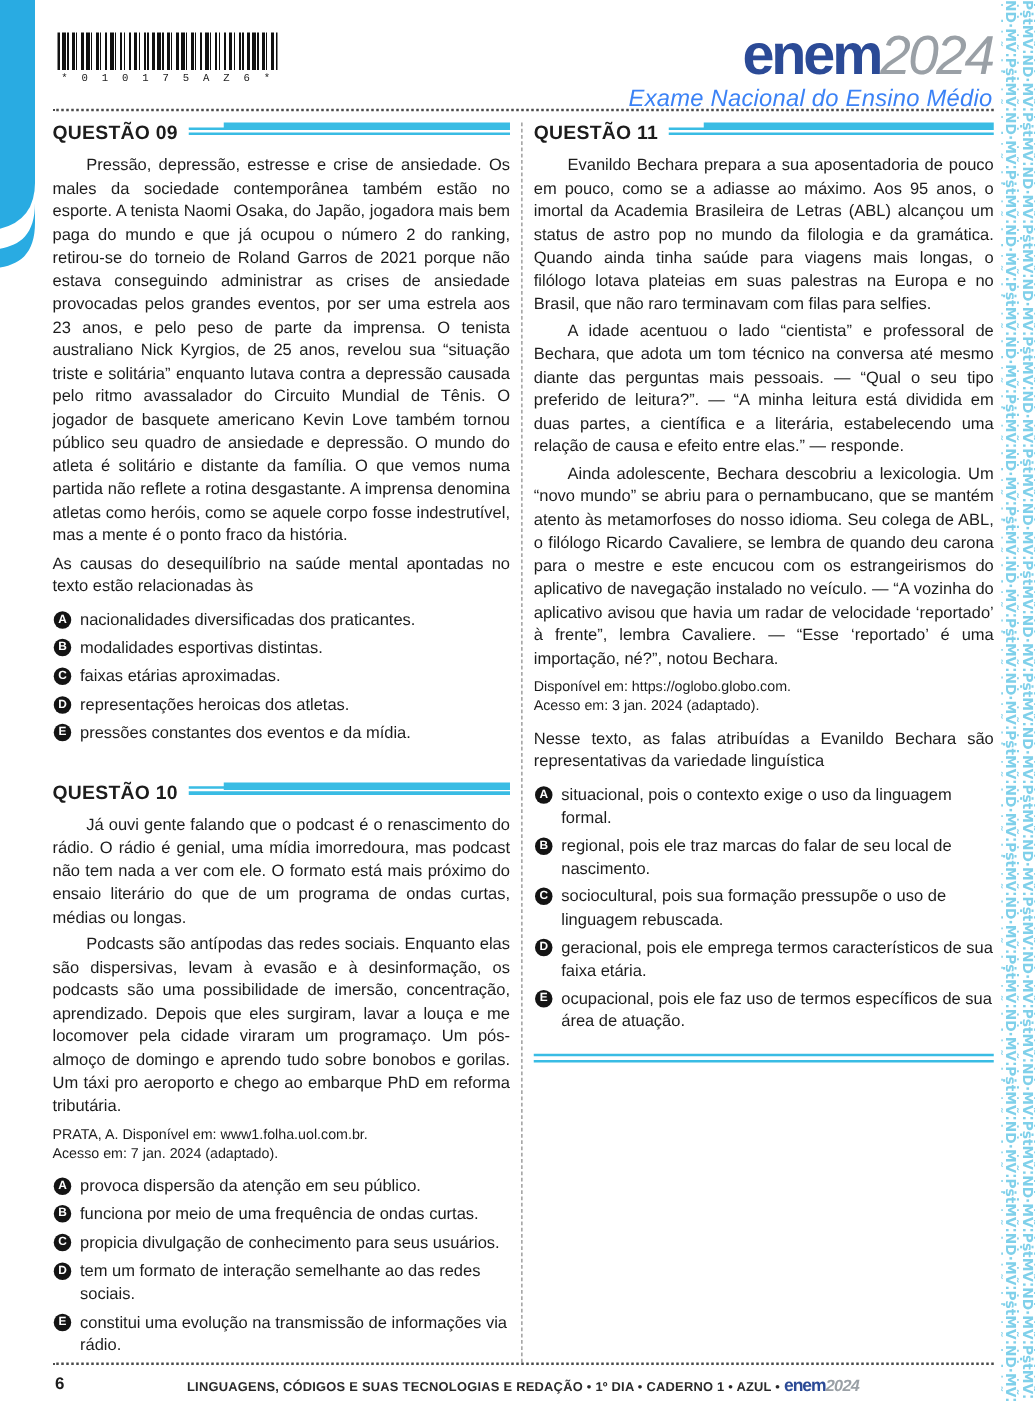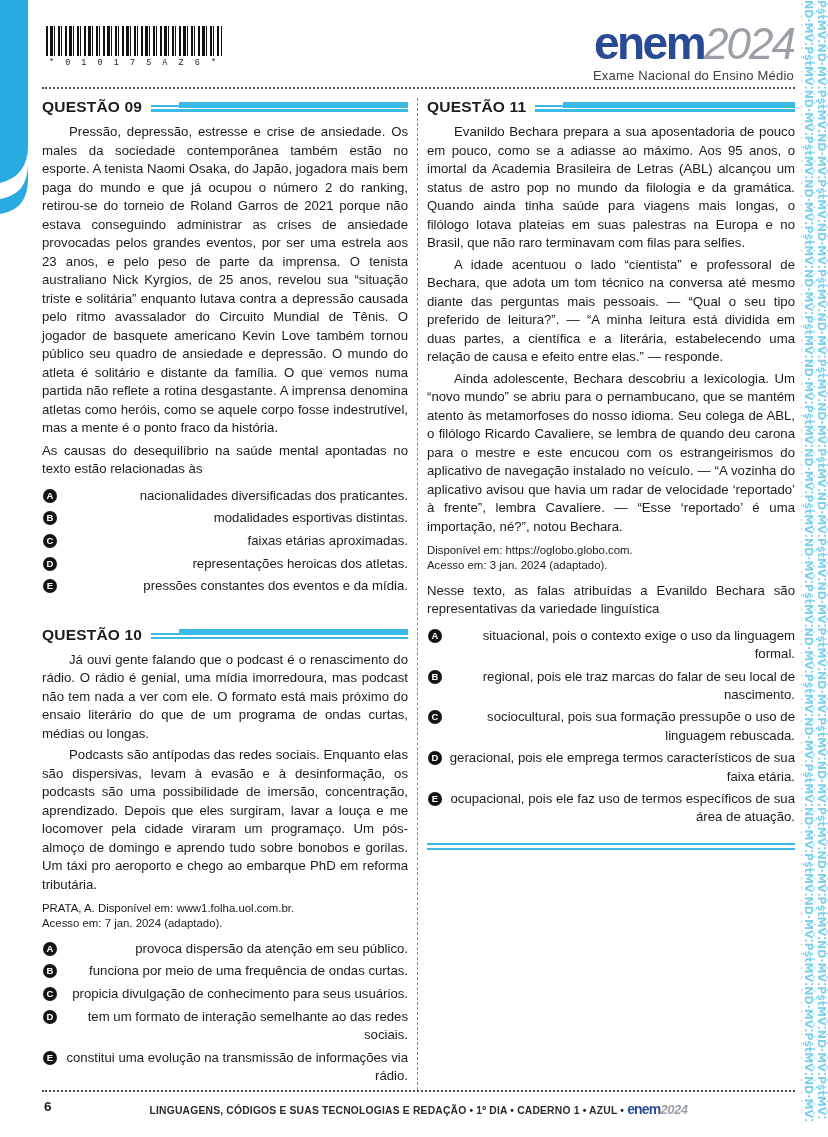--- a/index.html
+++ b/index.html
@@ -18,50 +18,50 @@
   
   .barcode{position:absolute;left:46px;top:26px;width:176px;}
   .barcode-bars{height:30px;background:repeating-linear-gradient(90deg,
       #111 0 2px,#fff 2px 4px,#111 4px 7px,#fff 7px 8px,#111 8px 9px,#fff 9px 12px,
       #111 12px 14px,#fff 14px 15px,#111 15px 16px,#fff 16px 19px);}
   .barcode-text{font-family:"Liberation Mono",monospace;font-size:8.5px;letter-spacing:3px;
                 text-align:center;margin-top:2px;color:#222;white-space:nowrap;}
   .logo{position:absolute;right:34px;top:20px;text-align:right;line-height:1;}
   .logo-enem{font-size:46px;font-weight:bold;letter-spacing:-2.5px;color:#2b4a96;}
   .logo-year{font-size:44px;font-style:italic;font-weight:normal;letter-spacing:-2px;color:#9aa0a6;}
-  .logo-sub{font-size:13px;color:#404040;margin-top:3px;letter-spacing:.2px;}
+  .logo-sub{font-size:19px;color:#3b82f6;margin-top:3px;letter-spacing:.2px;font-style:italic;}
   .header-rule{position:absolute;left:42px;top:87px;width:753px;border-top:2px dotted #4a4a4a;}
 
   
   .content{position:absolute;left:42px;top:94px;width:753px;display:flex;align-items:stretch;}
   .col{width:366px;}
   .col-right{flex:1;}
   .vdivider{border-left:1.5px dashed #8a8a8a;margin:4px 9px 0 9px;}
 
   
   .question + .question{margin-top:30px;}
-  .qheader{display:flex;align-items:center;margin:4px 0 7px;}
+  .qheader{display:flex;align-items:flex-start;margin:4px 0 7px;}
   .qtitle{font-size:15.5px;font-weight:bold;margin:0;white-space:nowrap;letter-spacing:.2px;}
   .qbar{flex:1;height:11px;margin-left:9px;position:relative;}
   .qbar::before{content:"";position:absolute;left:0;right:0;bottom:1px;height:2.5px;background:#39bce4;}
   .qbar::after{content:"";position:absolute;left:28px;right:0;top:0;height:6px;background:#39bce4;}
   .qbar .qbar-l{position:absolute;left:0;width:29px;top:3.5px;height:2px;background:#39bce4;}
 
   .para{margin:0;text-align:justify;text-indent:27px;font-size:13.2px;line-height:18.5px;}
   .para + .para{margin-top:3px;}
   .source{font-size:11.4px;line-height:14.8px;margin:7px 0 9px;color:#1c1c1c;}
   .source.left{text-align:left;padding-left:14px;}
   .source.right{}
   .stem{margin:4px 0 8px;font-size:13.2px;line-height:18.5px;text-align:justify;text-indent:0;}
 
   .opt{display:flex;margin:4.5px 0;font-size:13.2px;line-height:18.2px;}
   .opt-letter{flex:0 0 14px;height:14px;border-radius:50%;background:#141414;color:#fff;
               font-size:9.5px;font-weight:bold;text-align:center;line-height:14.5px;
               margin:2px 7px 0 1px;}
-  .opt-text{flex:1;text-align:right;}
+  .opt-text{flex:1;text-align:left;}
 
   .end-sep{margin-top:16px;height:3.5px;border-top:2.5px solid #39bce4;border-bottom:2.5px solid #39bce4;}
 
   
   .footer{position:absolute;left:42px;top:1090px;width:753px;border-top:2px dotted #4a4a4a;}
   .footer-row{position:relative;padding-top:8px;text-align:center;}
   .footer-page{position:absolute;left:2px;top:7px;font-size:13.5px;font-weight:bold;}
   .footer-caption{font-size:10.3px;font-weight:bold;color:#2a2a2a;letter-spacing:.2px;}
   .footer-logo-enem{font-size:14px;font-weight:bold;letter-spacing:-.8px;color:#2b4a96;}
   .footer-logo-year{font-size:13px;font-style:italic;color:#9aa0a6;letter-spacing:-.5px;}

